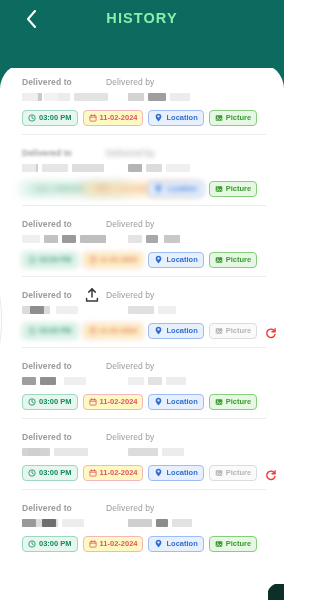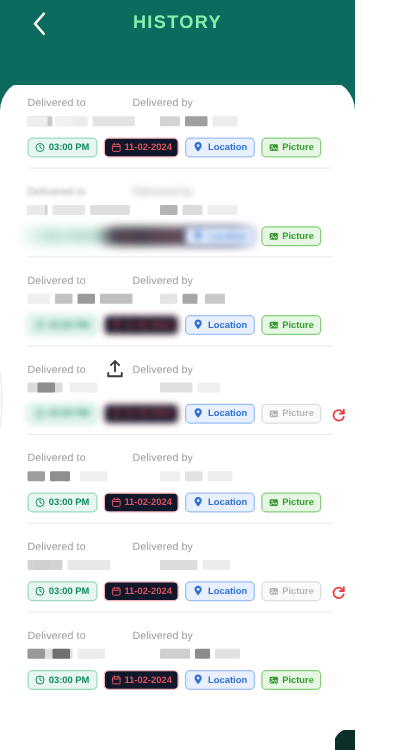--- a/index.html
+++ b/index.html
@@ -71,21 +71,21 @@
     position: relative;
     height: 13px;
     display: flex;
   }
   .lbl {
     font-size: 8.5px;
     color: #9b9b9b;
     letter-spacing: 0.1px;
     white-space: nowrap;
   }
-  .lbl.to { width: 84px; }
+  .lbl.to { width: 84px; font-weight: bold; }
   .lbl.by { }
   .upload-icon {
     position: absolute;
     left: 62px; top: -3px;
     width: 16px; height: 16px;
   }
   
   .redacted-row {
     position: relative;
     height: 15px;
@@ -118,21 +118,21 @@
     border: 1px solid transparent;
     cursor: pointer;
   }
   .chip svg { display: block; flex: 0 0 auto; }
   .chip-time {
     background: #e7f6ef;
     border-color: #9ad9bd;
     color: #138a5c;
   }
   .chip-date {
-    background: #0f172a;
+    background: #fef9c3;
     border-color: #f3b6bb;
     color: #e0545f;
   }
   .chip-loc {
     background: #e8f0fe;
     border-color: #9cbdf5;
     color: #2f6fd0;
   }
   .chip-pic {
     background: #e6f7e4;

